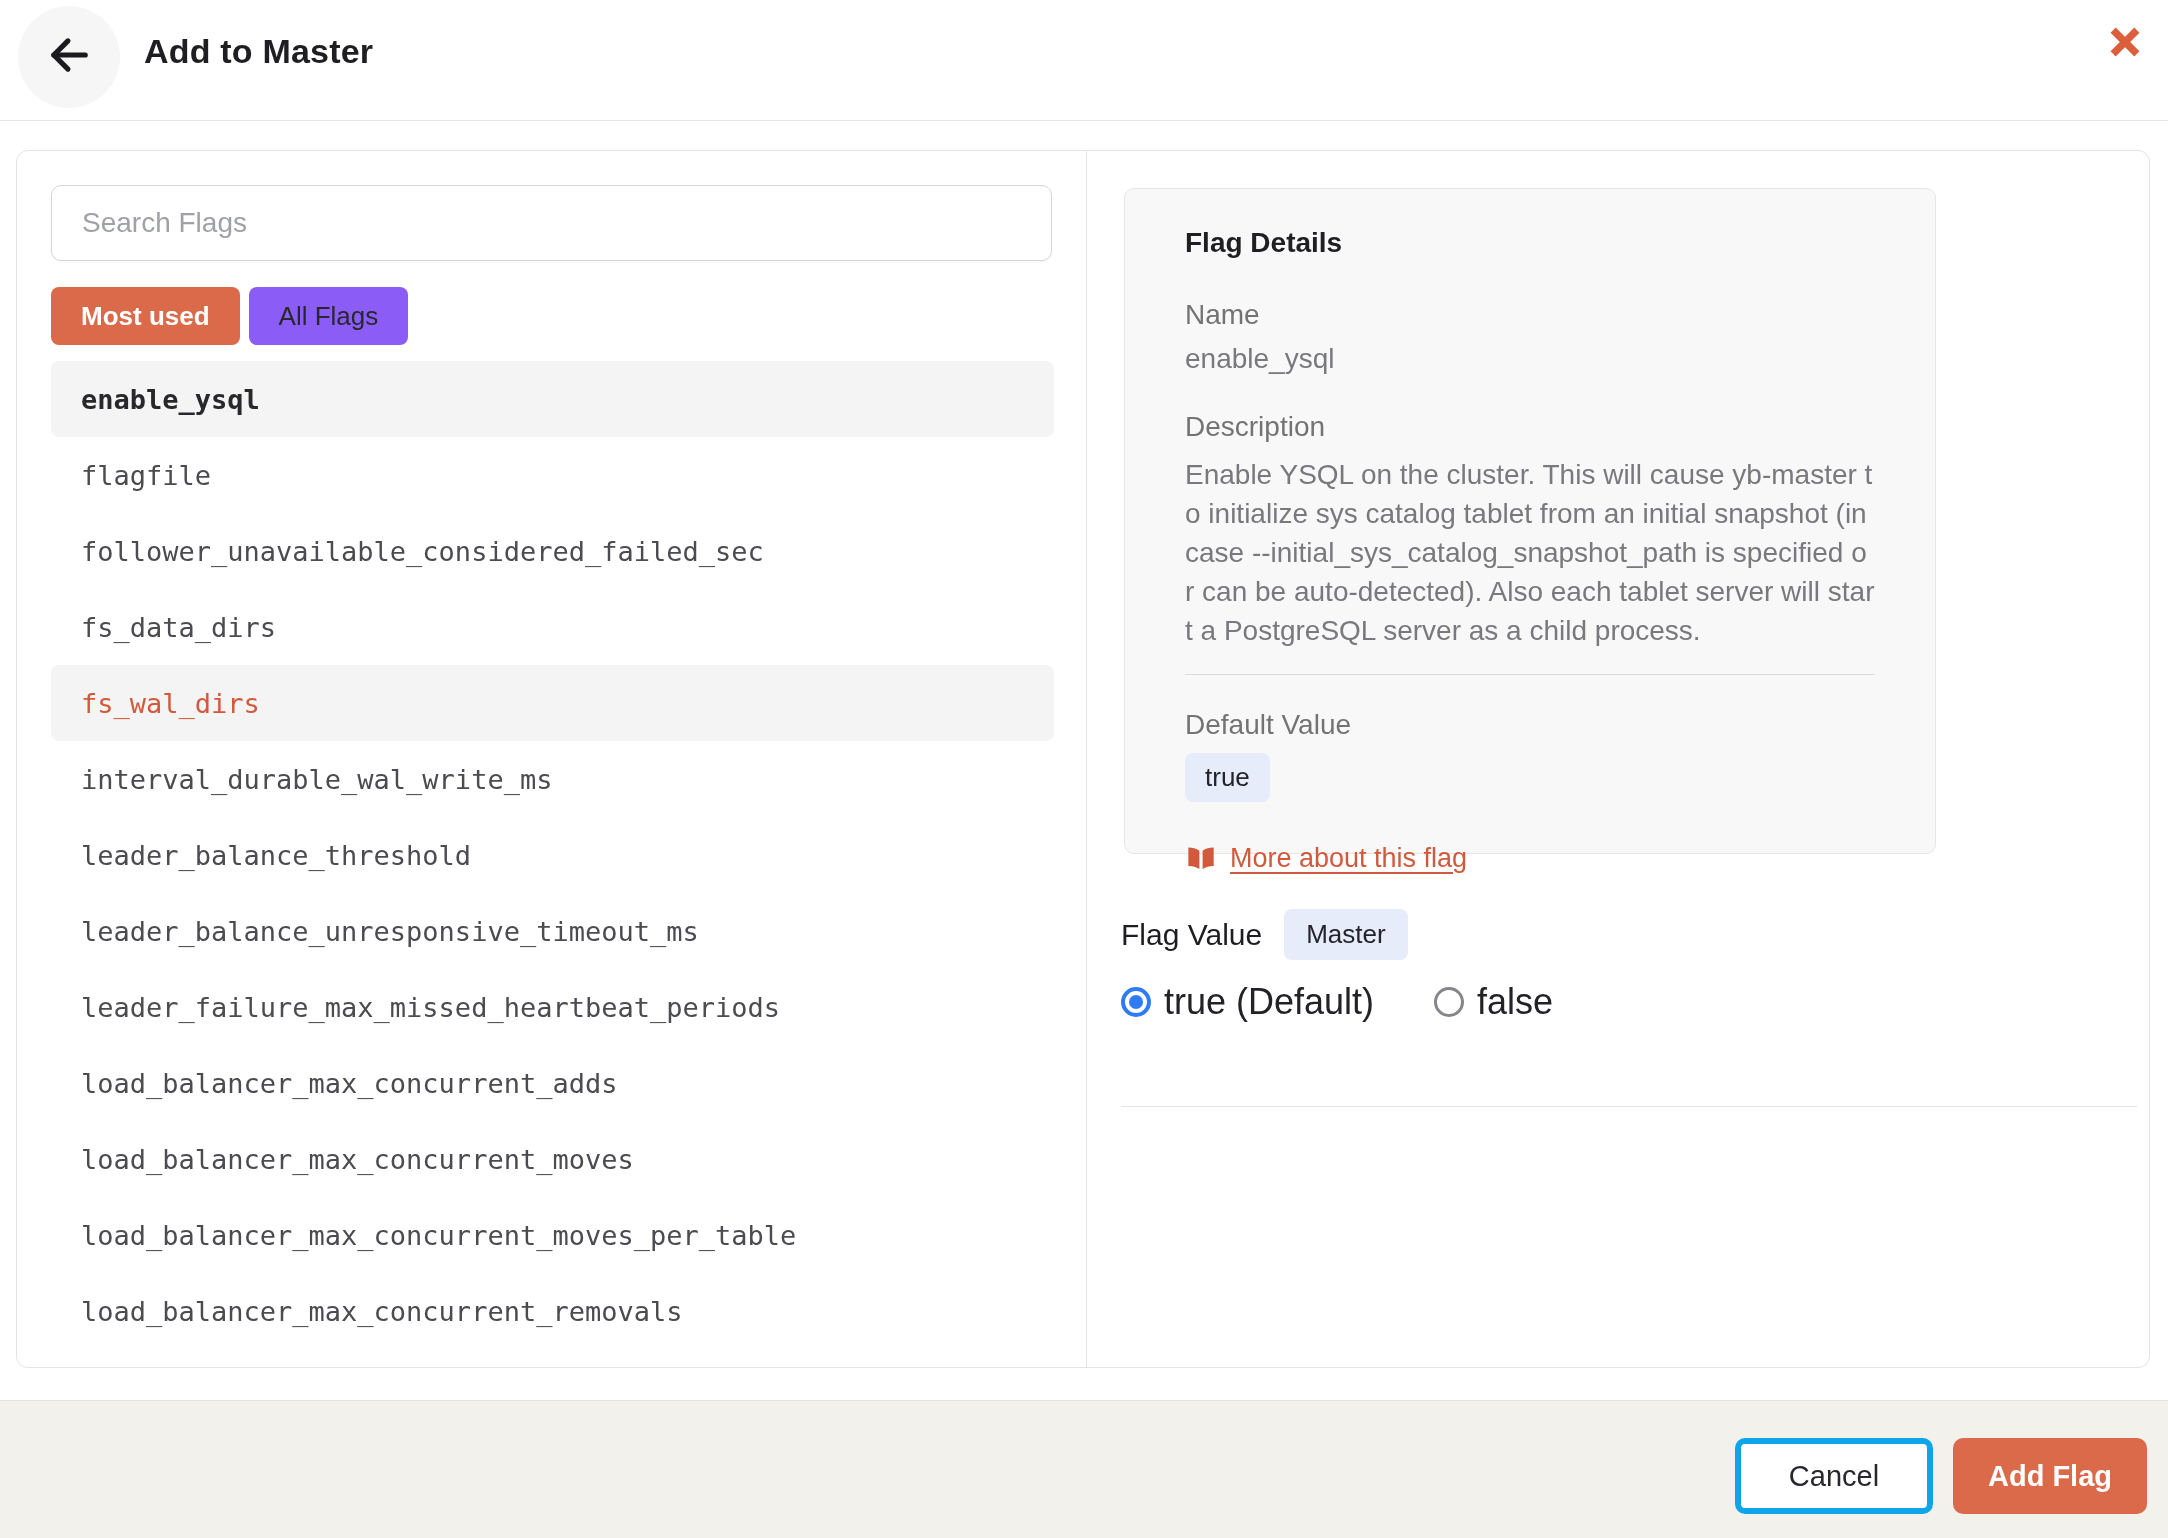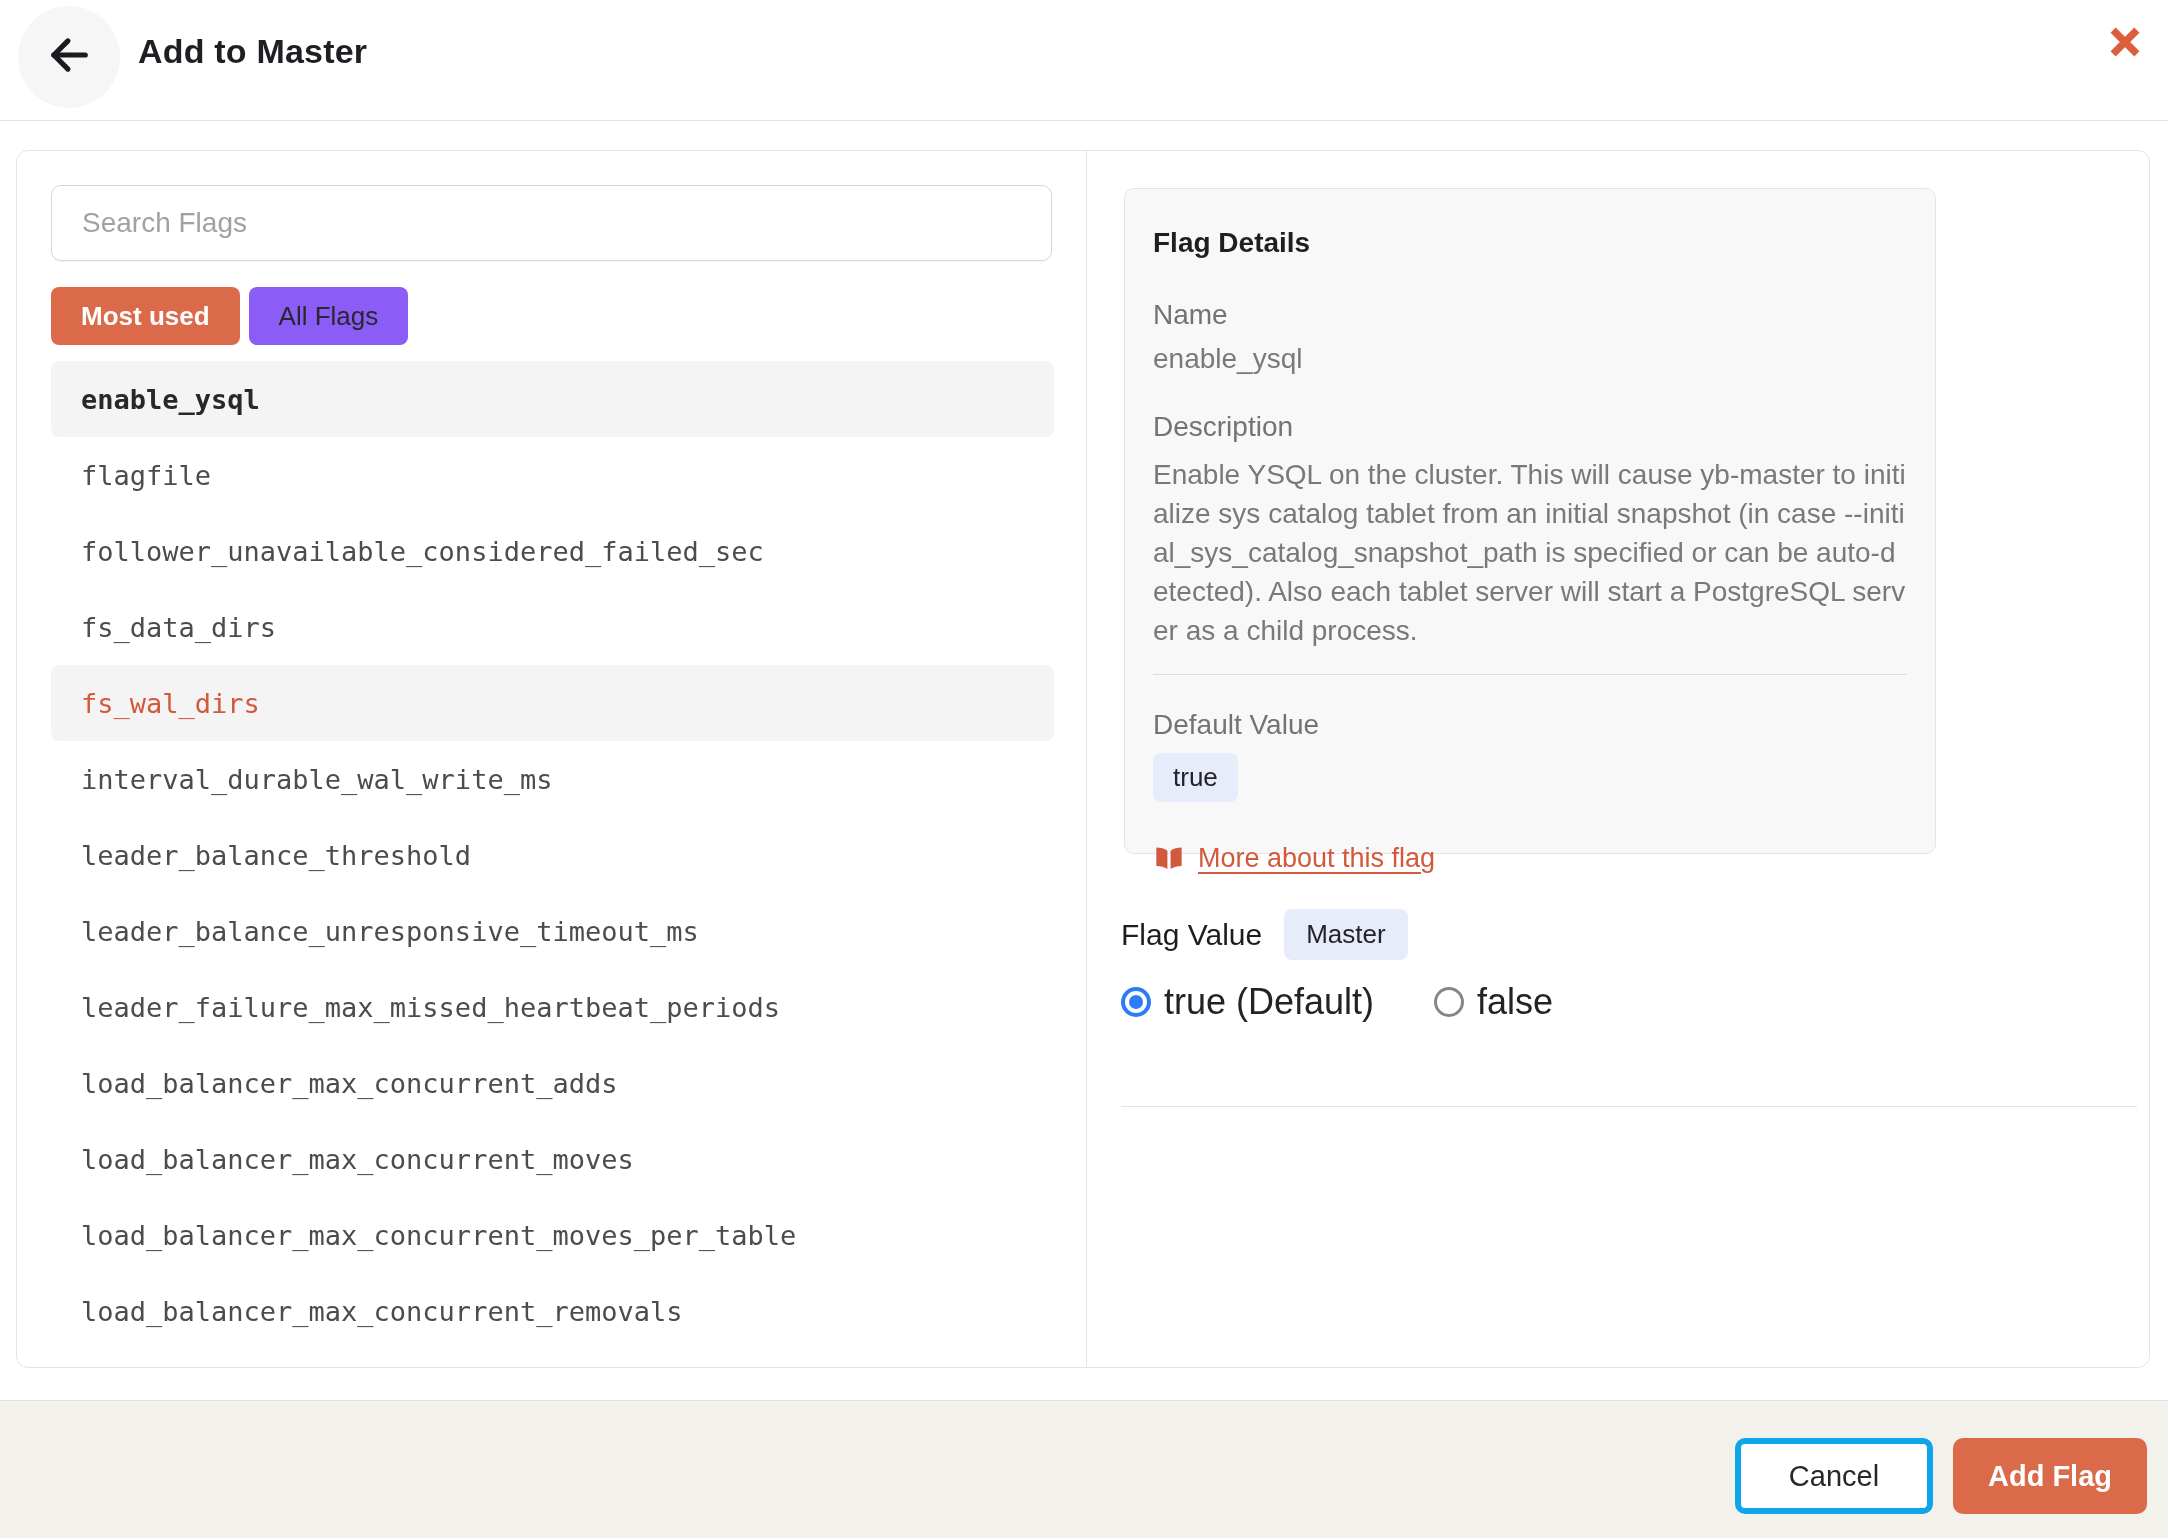--- a/index.html
+++ b/index.html
@@ -5,42 +5,42 @@
   html,body{margin:0;padding:0;}
   body{
     width:2168px;height:1538px;position:relative;background:#ffffff;
     font-family:"Liberation Sans",sans-serif;overflow:hidden;
     -webkit-font-smoothing:antialiased;color:#222226;
   }
   
   .header{position:absolute;left:0;top:0;width:2168px;height:120px;background:#fff;border-bottom:1px solid #E5E5E7;}
   .back-btn{position:absolute;left:18px;top:6px;width:102px;height:102px;border-radius:50%;background:#F6F6F6;display:flex;align-items:center;justify-content:center;cursor:pointer;}
   .back-btn svg{width:52px;height:52px;}
-  .modal-title{position:absolute;left:138px;top:32px;font-size:34px;font-weight:bold;color:#1F1F23;letter-spacing:.2px;}
+  .modal-title{position:absolute;left:144px;top:32px;font-size:34px;font-weight:bold;color:#1F1F23;letter-spacing:.2px;}
   .close-btn{position:absolute;right:22px;top:23px;width:42px;height:42px;display:flex;align-items:center;justify-content:center;cursor:pointer;}
   .close-btn svg{width:38px;height:38px;}
 
   
   .panel{position:absolute;left:16px;top:150px;width:2134px;height:1218px;background:#fff;border:1px solid #E4E4E6;border-radius:12px;box-sizing:border-box;}
   .vdivider{position:absolute;left:1069px;top:0;bottom:0;width:1px;background:#E4E4E6;}
 
   
   .search-input{position:absolute;left:34px;top:34px;width:1001px;height:76px;box-sizing:border-box;border:1px solid #D7D7D9;border-radius:10px;padding:0 30px;font-size:28px;font-family:"Liberation Sans",sans-serif;color:#333;outline:none;box-shadow:0 1px 2px rgba(0,0,0,.04);}
   .search-input::placeholder{color:#9FA1A6;}
   .tabs{position:absolute;left:34px;top:136px;display:flex;gap:9px;}
   .tab{height:58px;padding:0 30px;border-radius:8px;font-size:26px;display:flex;align-items:center;cursor:pointer;}
   .tab.active{background:#DB6A4B;color:#fff;font-weight:bold;}
   .tab.inactive{background:#8b5cf6;color:#28282C;}
   .flag-list{position:absolute;left:34px;top:210px;width:1003px;}
   .flag-item{height:76px;display:flex;align-items:center;padding:0 30px;box-sizing:border-box;border-radius:8px;font-family:"DejaVu Sans Mono","Liberation Mono",monospace;font-size:27px;color:#4B4B50;cursor:pointer;white-space:nowrap;}
   .flag-item.selected{background:#F4F4F4;font-weight:bold;color:#28282C;}
   .flag-item.highlighted{background:#F4F4F4;color:#D2593B;}
 
   
-  .details-card{position:absolute;left:1107px;top:37px;width:812px;height:666px;box-sizing:border-box;background:#F8F8F8;border:1px solid #E5E5E7;border-radius:10px;padding:38px 28px;}
+  .details-card{position:absolute;left:1107px;top:37px;width:812px;height:666px;box-sizing:border-box;background:#F8F8F8;border:1px solid #E5E5E7;border-radius:10px;padding:38px 60px;}
   .card-title{font-size:28px;font-weight:bold;color:#1F1F23;margin-bottom:40px;}
   .field-label{font-size:28px;color:#737373;margin-bottom:12px;}
   .field-value{font-size:28px;color:#78787D;margin-bottom:36px;}
   .description-text{font-size:28px;color:#78787D;line-height:39px;word-break:break-all;margin-bottom:24px;}
   .card-divider{height:1px;background:#DBDBDD;margin:22px 0 34px 0;}
   .default-badge{display:inline-block;background:#E7ECFA;border-radius:8px;padding:9px 20px;font-size:26px;color:#232329;margin-bottom:40px;}
   .more-link{display:flex;align-items:center;gap:13px;color:#D2593B;font-size:27px;cursor:pointer;}
   .more-link .link-text{text-decoration:underline;text-underline-offset:5px;}
   .book-icon svg{width:32px;height:32px;display:block;}
 

